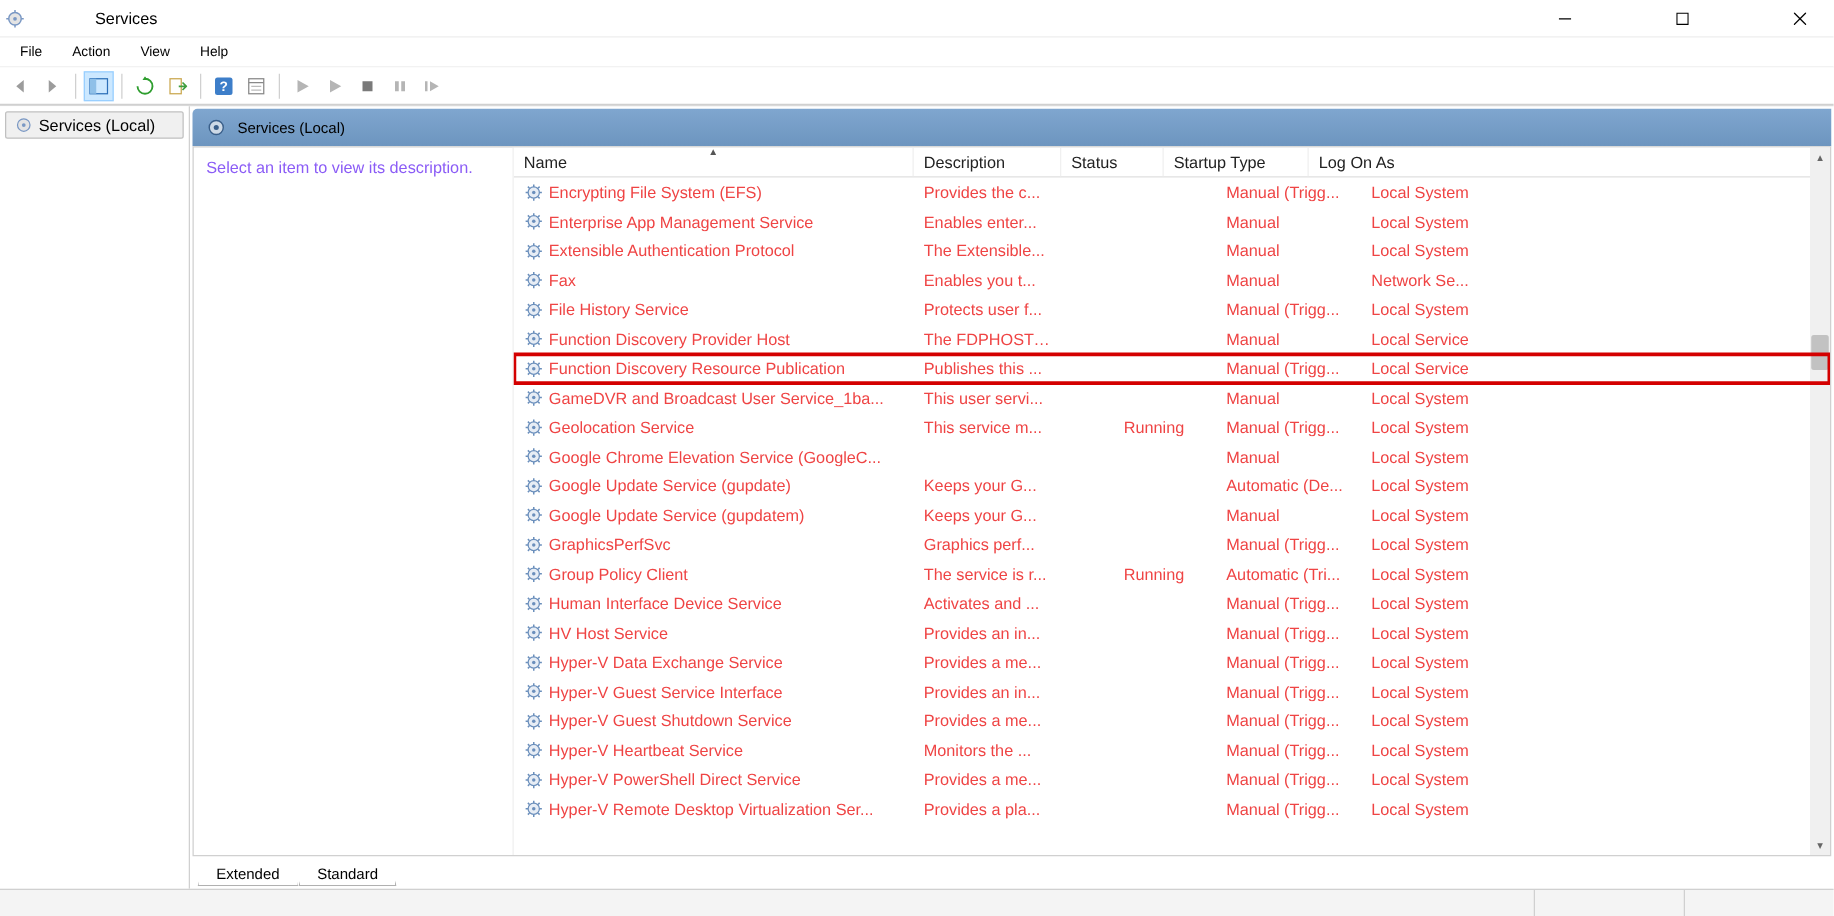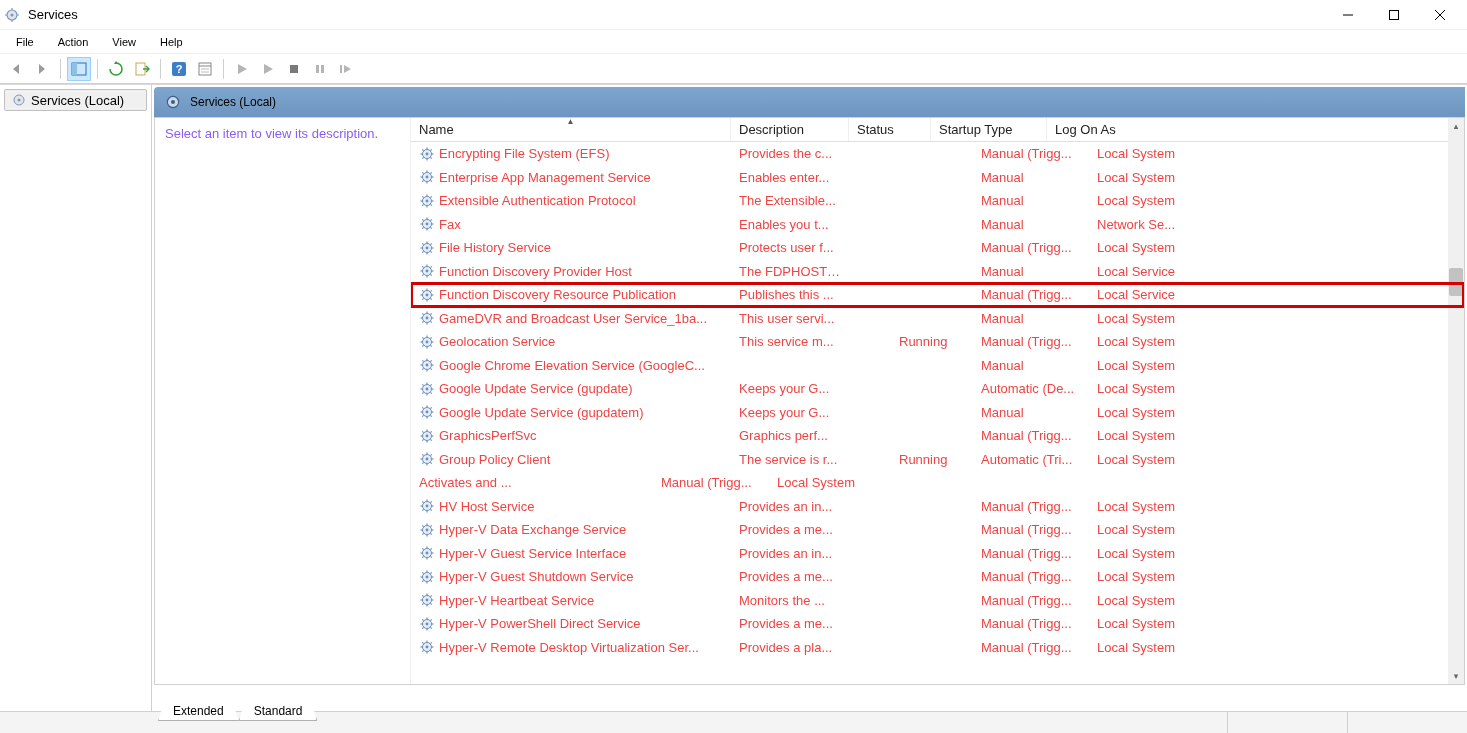--- a/index.html
+++ b/index.html
@@ -15,20 +15,21 @@
     display: flex;
     flex-direction: column;
   }
   
   .titlebar {
     height: 30px;
     display: flex;
     align-items: center;
     padding: 0 4px;
     border-bottom: 1px solid #eee;
+    gap: 48px;
   }
   .titlebar .app-icon {
     width: 16px; height: 16px;
     margin-right: 8px;
     display:flex; align-items:center; justify-content:center;
   }
   .titlebar .title { font-size: 13px; }
   .titlebar .spacer { flex: 1; }
   .win-btn {
     width: 46px; height: 30px;
@@ -196,21 +197,21 @@
     margin: 2px;
     font-size:12px;
   }
   .tab {
     padding: 2px 14px;
     border:1px solid #b0b0b0;
     border-top:none;
     background:#fff;
     cursor:default;
     position:relative;
-    top:12px;
+    top:0;
     clip-path: polygon(6px 0, calc(100% - 6px) 0, 100% 100%, 0 100%);
   }
   .tab.active {
     background:#fff;
   }
   
   .statusbar {
     height: 22px;
     border-top:1px solid #d0d0d0;
     background:#f4f4f4;
@@ -721,20 +722,37 @@
   <circle cx="8" cy="8" r="1.4" fill="#6b8fbc"></circle>
 </svg>
                 <span>Group Policy Client</span>
               </div>
               <div class="cell desc">The service is r...</div>
               <div class="cell status">Running</div>
               <div class="cell startup">Automatic (Tri...</div>
               <div class="cell logon">Local System</div>
             </div>
             <div class="row">
+              <div class="cell name">
+                <svg class="svc-icon" viewBox="0 0 16 16">
+  <circle cx="8" cy="8" r="4.5" fill="#e7edf5" stroke="#6b8fbc" stroke-width="1"></circle>
+  <g stroke="#6b8fbc" stroke-width="1.2">
+    <line x1="8" y1="1.5" x2="8" y2="3.5"></line>
+                    <line x1="8" y1="12.5" x2="8" y2="14.5"></line>
+    <line x1="1.5" y1="8" x2="3.5" y2="8"></line>
+                    <line x1="12.5" y1="8" x2="14.5" y2="8"></line>
+    <line x1="3.3" y1="3.3" x2="4.6" y2="4.6"></line>
+                    <line x1="11.4" y1="11.4" x2="12.7" y2="12.7"></line>
+    <line x1="12.7" y1="3.3" x2="11.4" y2="4.6"></line>
+                    <line x1="4.6" y1="11.4" x2="3.3" y2="12.7"></line>
+  </g>
+  <circle cx="8" cy="8" r="1.4" fill="#6b8fbc"></circle>
+</svg>
+                <span>Human Interface Device Service</span>
+              </div>
               <div class="cell desc">Activates and ...</div>
               <div class="cell status"></div>
               <div class="cell startup">Manual (Trigg...</div>
               <div class="cell logon">Local System</div>
             </div>
             <div class="row">
               <div class="cell name">
                 <svg class="svc-icon" viewBox="0 0 16 16">
   <circle cx="8" cy="8" r="4.5" fill="#e7edf5" stroke="#6b8fbc" stroke-width="1"></circle>
   <g stroke="#6b8fbc" stroke-width="1.2">

